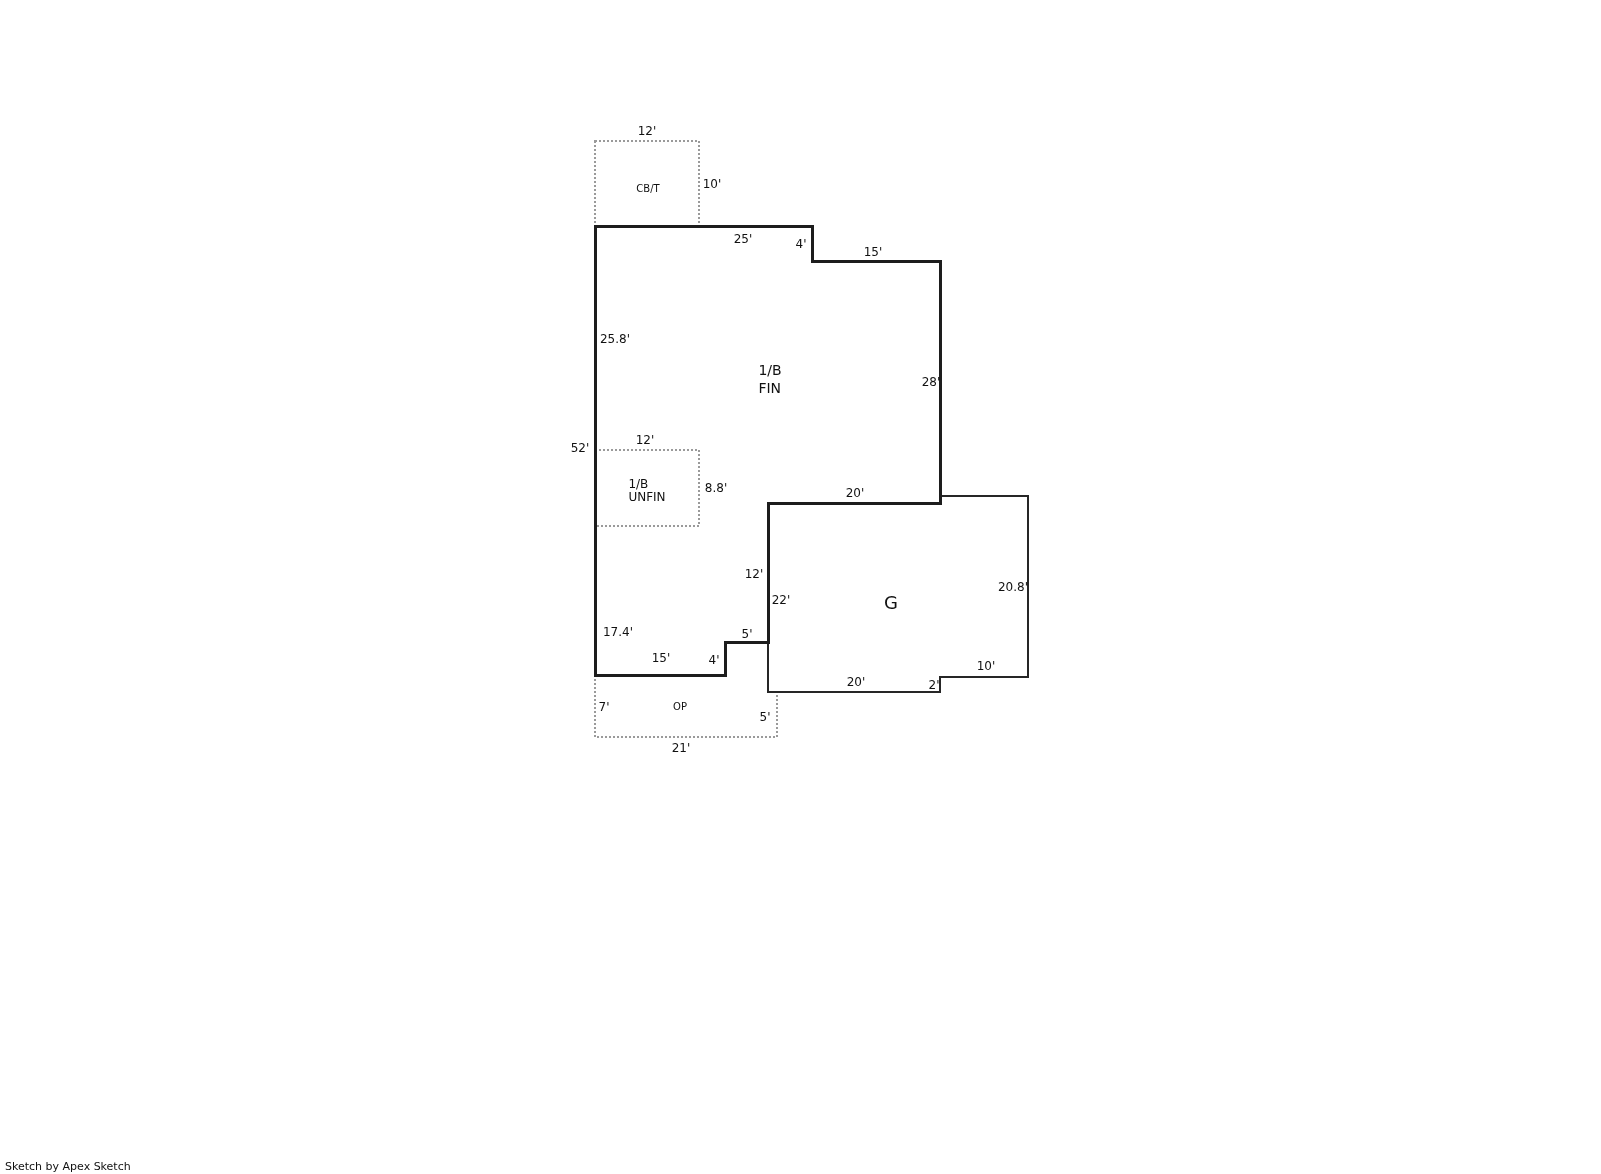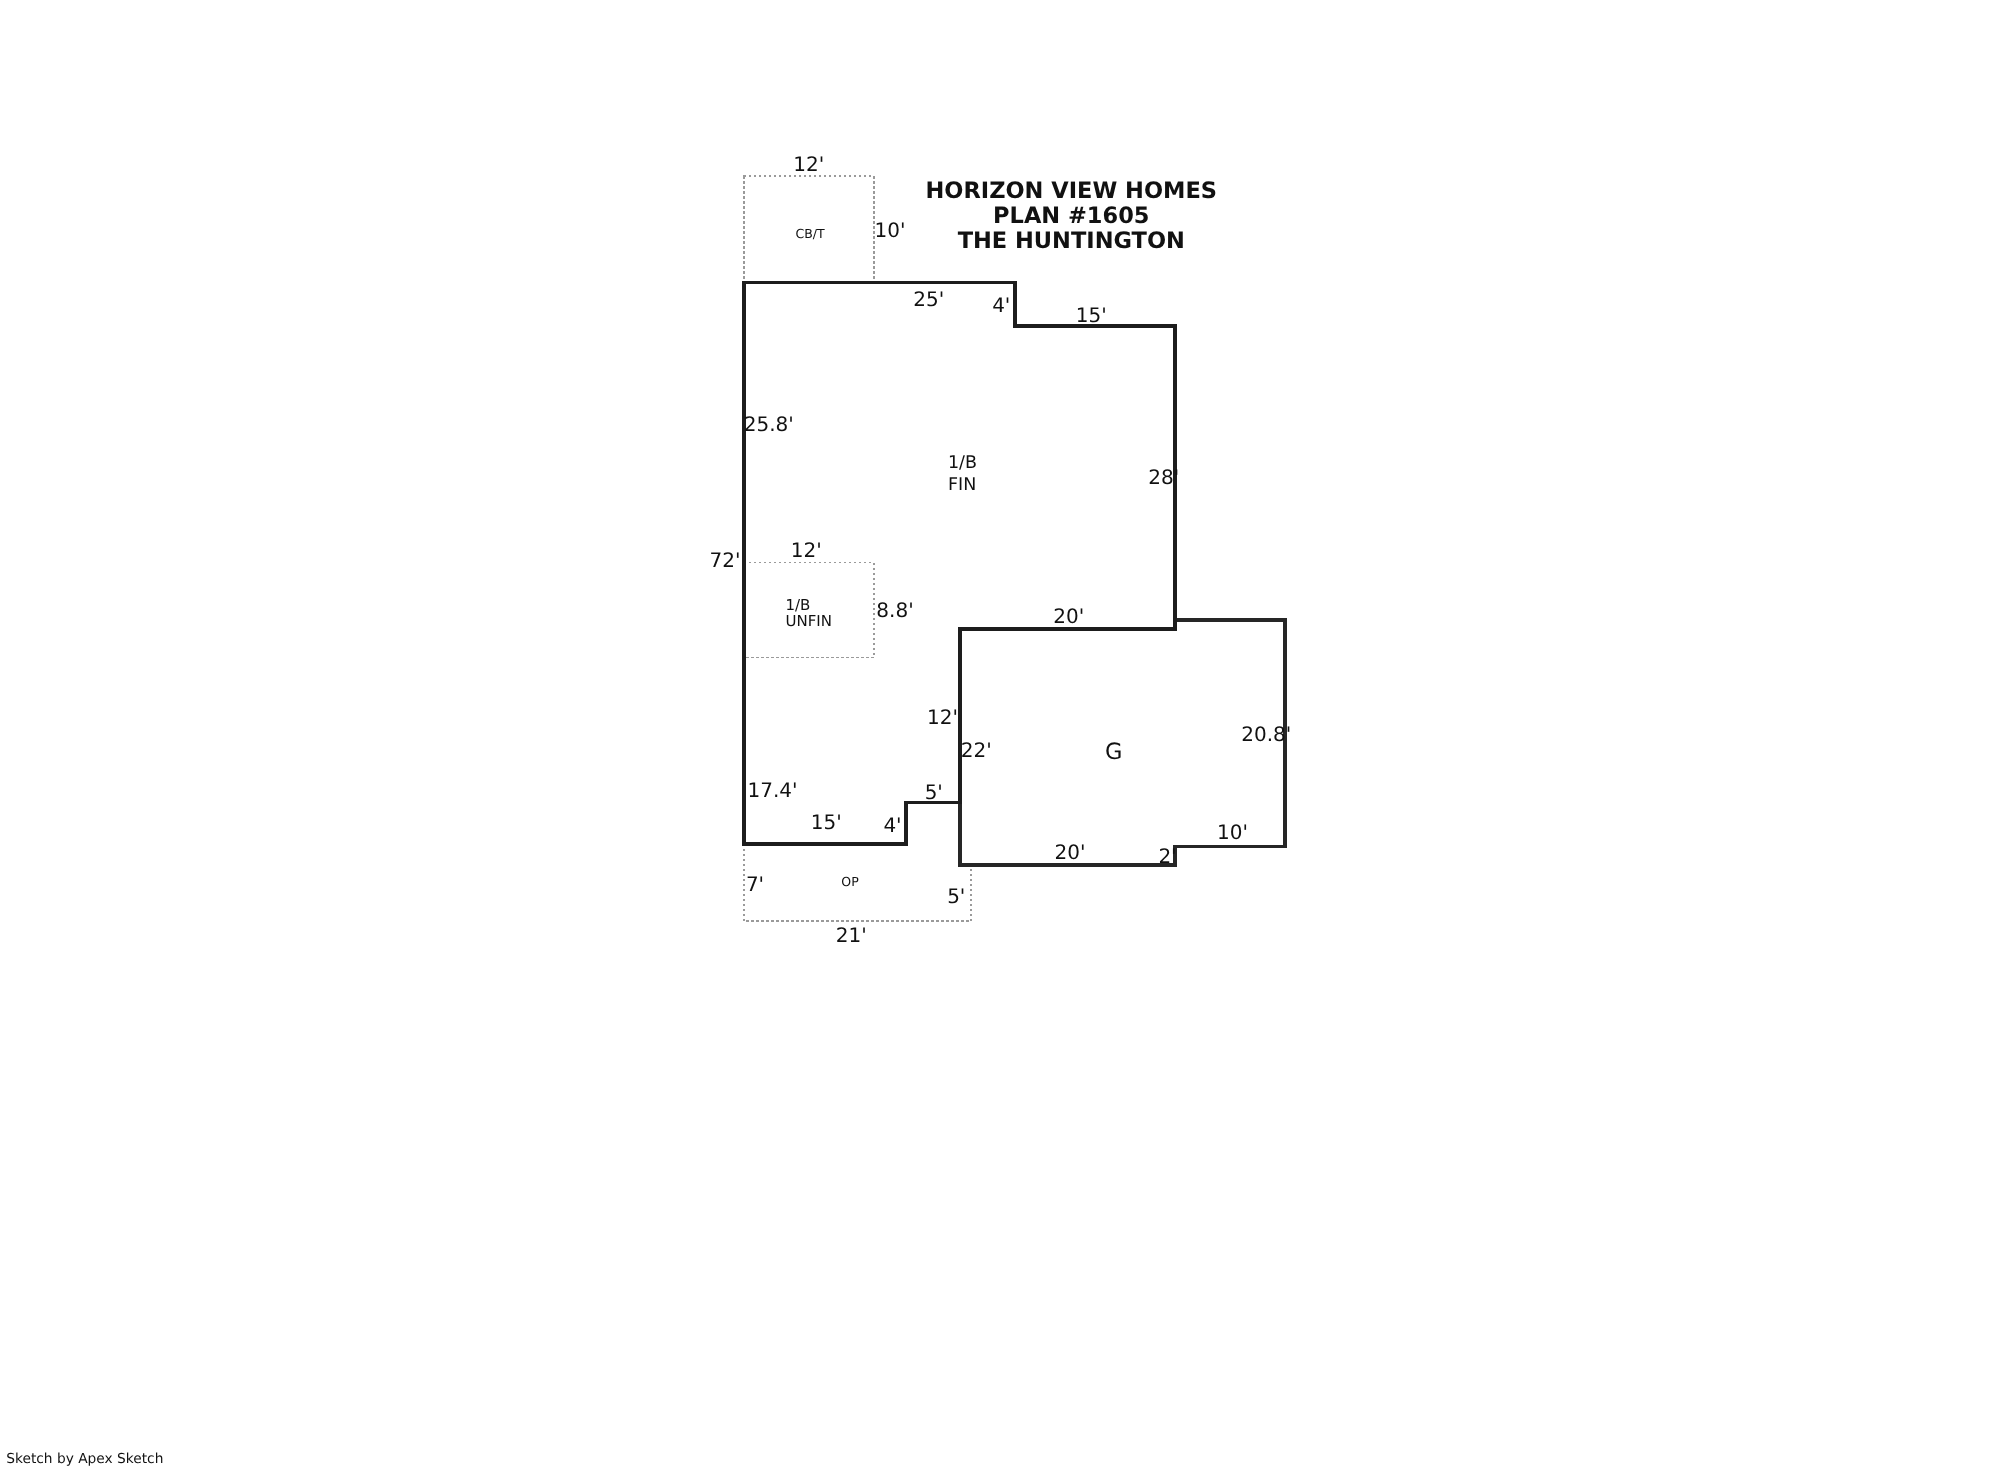--- a/index.html
+++ b/index.html
@@ -14,21 +14,21 @@
   svg.plan { position: absolute; left: 0; top: 0; }
   .wall   { fill: none; stroke: #1d1d1d; stroke-width: 3;   shape-rendering: crispEdges; }
   .wall2  { fill: none; stroke: #262626; stroke-width: 2.6; shape-rendering: crispEdges; }
   .dotted { fill: none; stroke: #9a9a9a; stroke-width: 1.3; stroke-dasharray: 2 2; shape-rendering: crispEdges; }
   .lbl {
     position: absolute;
     transform: translate(-50%, -50%);
     white-space: nowrap;
     color: #111111;
   }
-  .dim  { font-size: 16px; }
+  .dim  { font-size: 12px; }
   .room { font-size: 10px; }
   .room-g { font-size: 18px; }
   .twoline { text-align: left; }
   .fin   { font-size: 14px; line-height: 18px; }
   .unfin { font-size: 12px; line-height: 13px; }
   .title {
     position: absolute;
     left: 857px;
     top: 143px;
     transform: translateX(-50%);
@@ -52,46 +52,41 @@
 <div class="canvas">
 
   <svg class="plan" width="1601" height="1174" viewBox="0 0 1601 1174">
     <polygon class="dotted" points="595,141 699,141 699,226 595,226"></polygon>
     <polygon class="dotted" points="595,450 699,450 699,526 595,526"></polygon>
     <polyline class="dotted" points="595,675 595,737 777,737 777,692"></polyline>
     <polygon class="wall2" points="768,503 940,503 940,496 1028,496 1028,677 940,677 940,692 768,692"></polygon>
     <polygon class="wall" points="595,226 812,226 812,261 940,261 940,503 768,503 768,642 725,642 725,675 595,675"></polygon>
   </svg>
 
-  <div class="title">
-    <div>HORIZON VIEW HOMES</div>
-    <div>PLAN #1605</div>
-    <div>THE HUNTINGTON</div>
-  </div>
 
   <span class="lbl room" style="left:648px;top:188px">CB/T</span>
   <div class="lbl twoline fin" style="left:770px;top:379px">
     <div>1/B</div>
     <div>FIN</div>
   </div>
   <div class="lbl twoline unfin" style="left:647px;top:491px">
     <div>1/B</div>
     <div>UNFIN</div>
   </div>
   <span class="lbl room-g" style="left:891px;top:602px">G</span>
   <span class="lbl room" style="left:680px;top:706px">OP</span>
 
   <span class="lbl dim" style="left:647px;top:131px">12'</span>
   <span class="lbl dim" style="left:712px;top:184px">10'</span>
   <span class="lbl dim" style="left:743px;top:239px">25'</span>
   <span class="lbl dim" style="left:801px;top:244px">4'</span>
   <span class="lbl dim" style="left:873px;top:252px">15'</span>
   <span class="lbl dim" style="left:615px;top:339px">25.8'</span>
   <span class="lbl dim" style="left:931px;top:382px">28'</span>
-  <span class="lbl dim" style="left:580px;top:448px">72'</span>
+  <span class="lbl dim" style="left:580px;top:448px">52'</span>
   <span class="lbl dim" style="left:645px;top:440px">12'</span>
   <span class="lbl dim" style="left:716px;top:488px">8.8'</span>
   <span class="lbl dim" style="left:855px;top:493px">20'</span>
   <span class="lbl dim" style="left:754px;top:574px">12'</span>
   <span class="lbl dim" style="left:781px;top:600px">22'</span>
   <span class="lbl dim" style="left:618px;top:632px">17.4'</span>
   <span class="lbl dim" style="left:1013px;top:587px">20.8'</span>
   <span class="lbl dim" style="left:747px;top:634px">5'</span>
   <span class="lbl dim" style="left:661px;top:658px">15'</span>
   <span class="lbl dim" style="left:714px;top:660px">4'</span>

